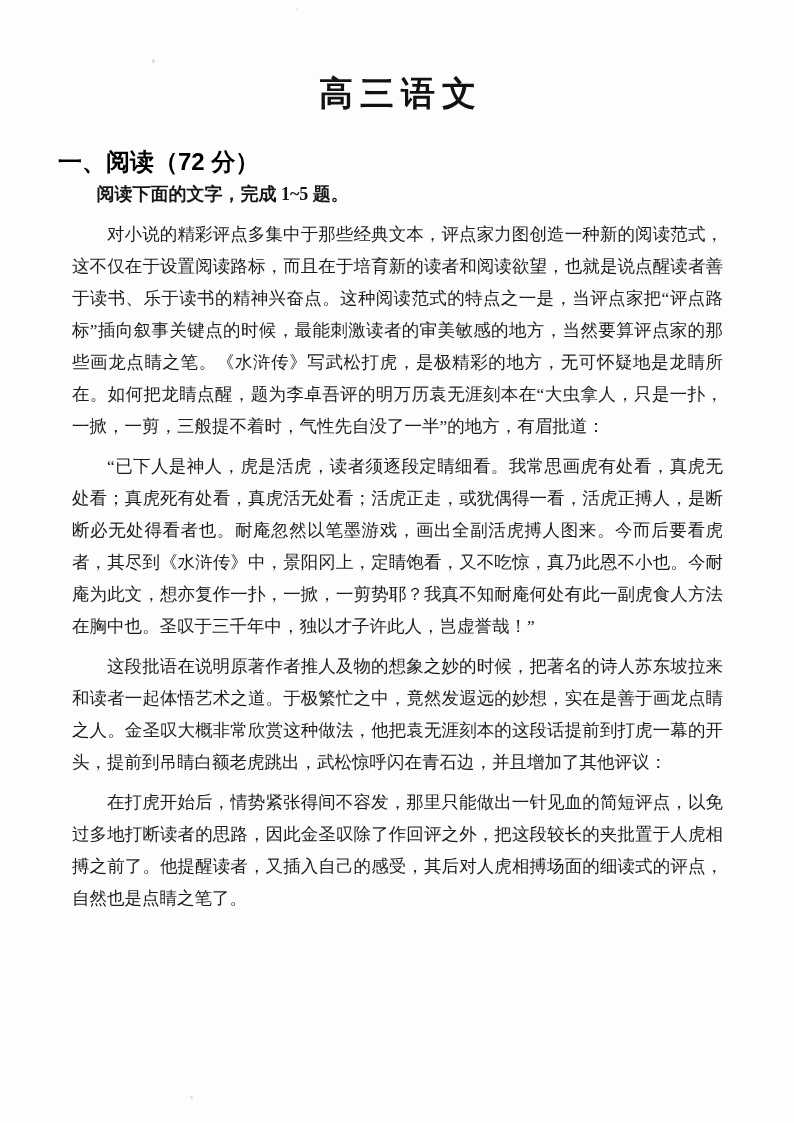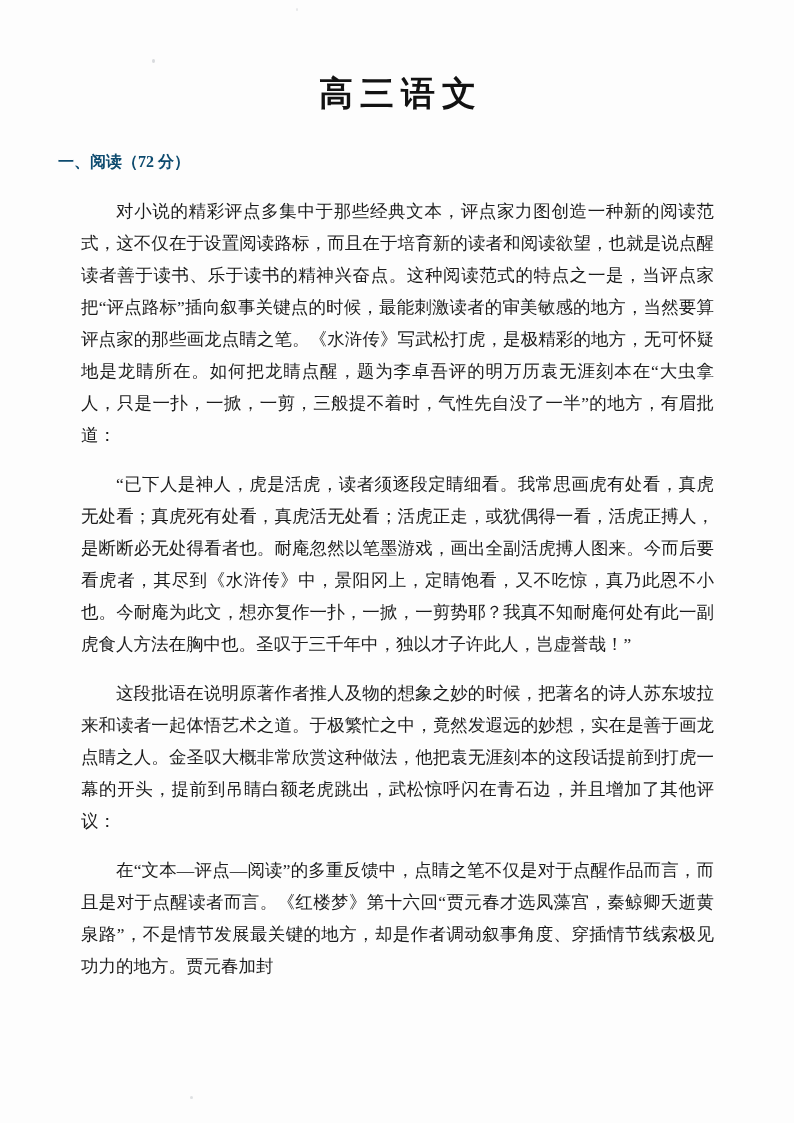--- a/index.html
+++ b/index.html
@@ -25,44 +25,44 @@
     font-family: "Liberation Sans", "DejaVu Sans", sans-serif;
     font-weight: 700;
     font-size: 34px;
     line-height: 46px;
     letter-spacing: 7px;
     text-indent: 7px; 
     color: #121212;
   }
   .heading-section {
     margin: 30px 0 0 -6px;
-    font-family: Liberation Serif, serif;
+    font-family: Liberation Sans, sans-serif;
     font-weight: 700;
-    font-size: 16px;
+    font-size: 24px;
     line-height: 32px;
-    color: #0c4a6e;
+    color: #000000;
   }
   .heading-subsection {
     margin: 0;
     font-family: "Liberation Sans", "DejaVu Sans", sans-serif;
     font-weight: 700;
     font-size: 19px;
     line-height: 32px;
     color: #141414;
   }
   .instruction {
     margin: 0;
     font-weight: 700;
     font-size: 18px;
     line-height: 32px;
     text-indent: 1.8em;
     color: #161616;
   }
   .body-text p {
-    margin: 17px;
+    margin: 8px;
     font-size: 17.5px;
     line-height: 32px;
     text-align: justify;
     text-justify: inter-character;
     text-indent: 2em;
     color: #1c1c1c;
   }
   .speck {
     position: absolute;
     background: #b9bdc2;
@@ -75,25 +75,26 @@
 </head>
 <body>
 
 <div class="page">
 
   <h1 class="doc-title">高三语文</h1>
 
   <div class="heading-section">一、阅读（72 分）</div>
 
 
+  <p class="instruction">阅读下面的文字，完成 1~5 题。</p>
 
   <div class="body-text">
     <p>对小说的精彩评点多集中于那些经典文本，评点家力图创造一种新的阅读范式，这不仅在于设置阅读路标，而且在于培育新的读者和阅读欲望，也就是说点醒读者善于读书、乐于读书的精神兴奋点。这种阅读范式的特点之一是，当评点家把“评点路标”插向叙事关键点的时候，最能刺激读者的审美敏感的地方，当然要算评点家的那些画龙点睛之笔。《水浒传》写武松打虎，是极精彩的地方，无可怀疑地是龙睛所在。如何把龙睛点醒，题为李卓吾评的明万历袁无涯刻本在“大虫拿人，只是一扑，一掀，一剪，三般提不着时，气性先自没了一半”的地方，有眉批道：</p>
     <p>“已下人是神人，虎是活虎，读者须逐段定睛细看。我常思画虎有处看，真虎无处看；真虎死有处看，真虎活无处看；活虎正走，或犹偶得一看，活虎正搏人，是断断必无处得看者也。耐庵忽然以笔墨游戏，画出全副活虎搏人图来。今而后要看虎者，其尽到《水浒传》中，景阳冈上，定睛饱看，又不吃惊，真乃此恩不小也。今耐庵为此文，想亦复作一扑，一掀，一剪势耶？我真不知耐庵何处有此一副虎食人方法在胸中也。圣叹于三千年中，独以才子许此人，岂虚誉哉！”</p>
     <p>这段批语在说明原著作者推人及物的想象之妙的时候，把著名的诗人苏东坡拉来和读者一起体悟艺术之道。于极繁忙之中，竟然发遐远的妙想，实在是善于画龙点睛之人。金圣叹大概非常欣赏这种做法，他把袁无涯刻本的这段话提前到打虎一幕的开头，提前到吊睛白额老虎跳出，武松惊呼闪在青石边，并且增加了其他评议：</p>
-    <p>在“文本—评点—阅读”的多重反馈中，点睛之笔不仅是对于点醒作品而言，而且是对于点醒读者而言。《红楼梦》第十六回“贾元春才选凤藻宫，秦鲸卿夭逝黄泉路”，不是情节发展最关键的地方，却是作者调动叙事角度、穿插情节线索极见功力的地方。贾元春加封</p>
+    <p>在打虎开始后，情势紧张得间不容发，那里只能做出一针见血的简短评点，以免过多地打断读者的思路，因此金圣叹除了作回评之外，把这段较长的夹批置于人虎相搏之前了。他提醒读者，又插入自己的感受，其后对人虎相搏场面的细读式的评点，自然也是点睛之笔了。</p>
   </div>
 
   <span class="speck speck-a"></span>
   <span class="speck speck-b"></span>
   <span class="speck speck-c"></span>
 
 </div>
 
 </body></html>

